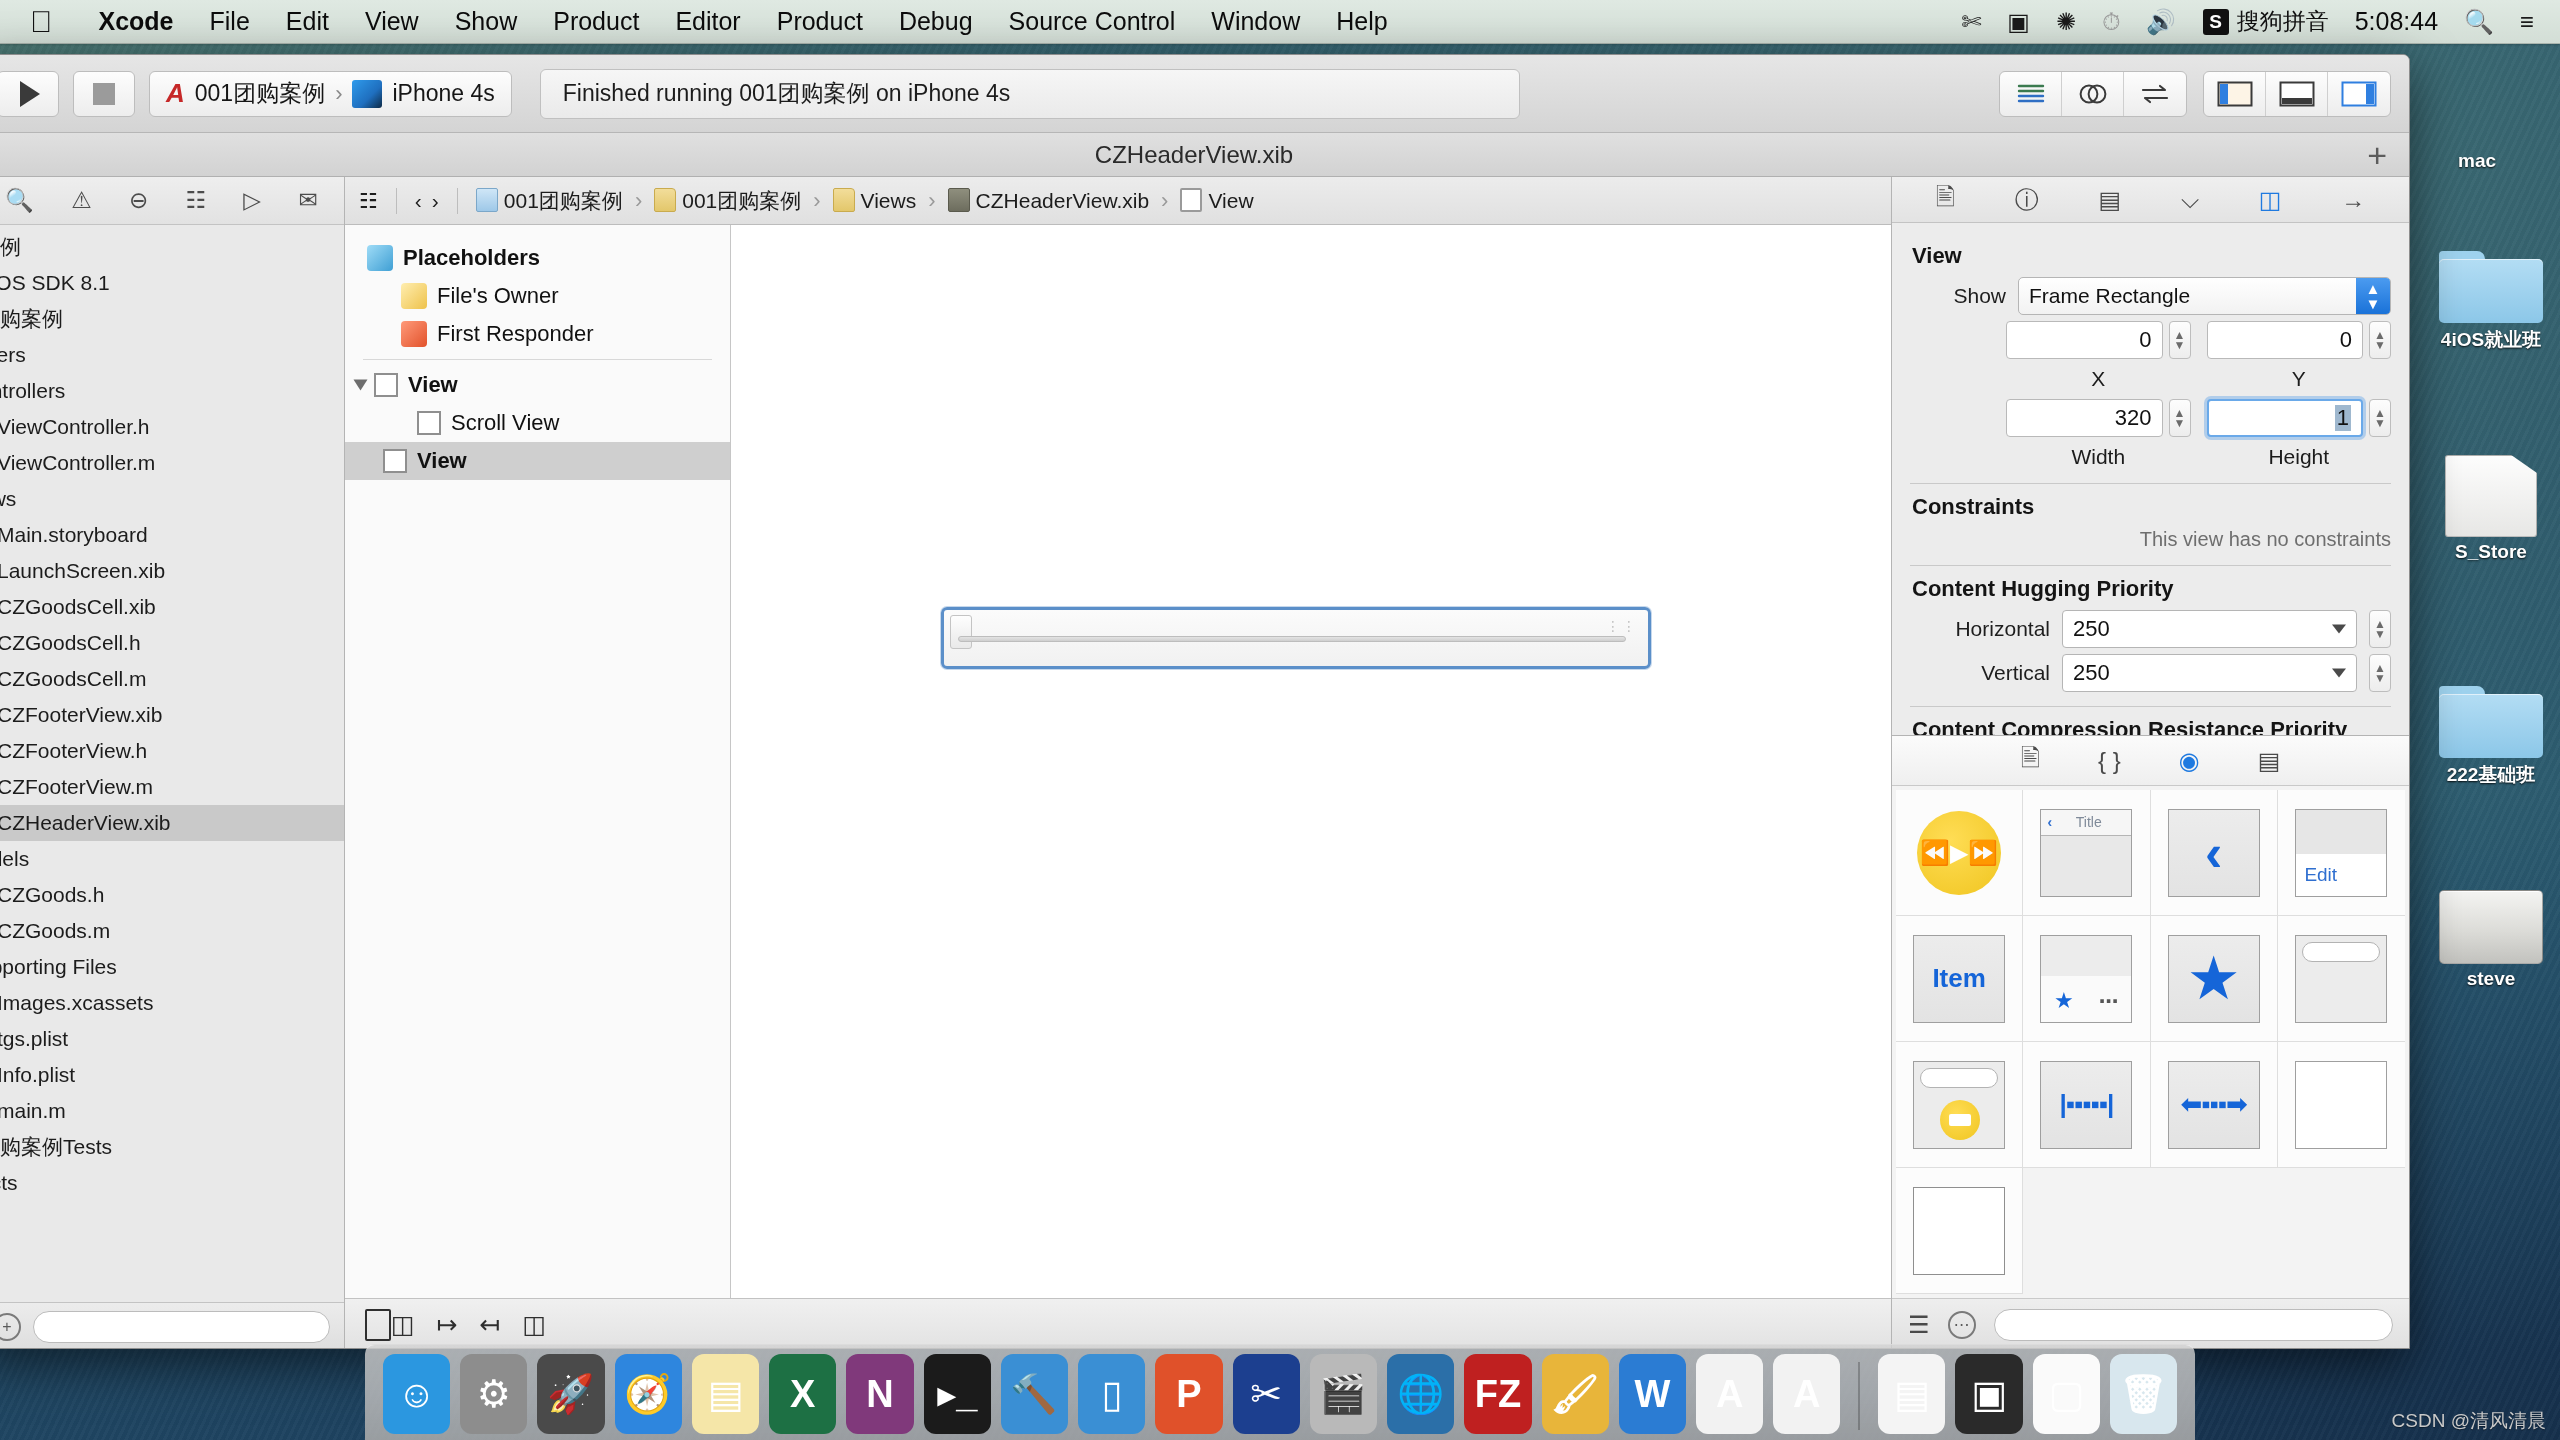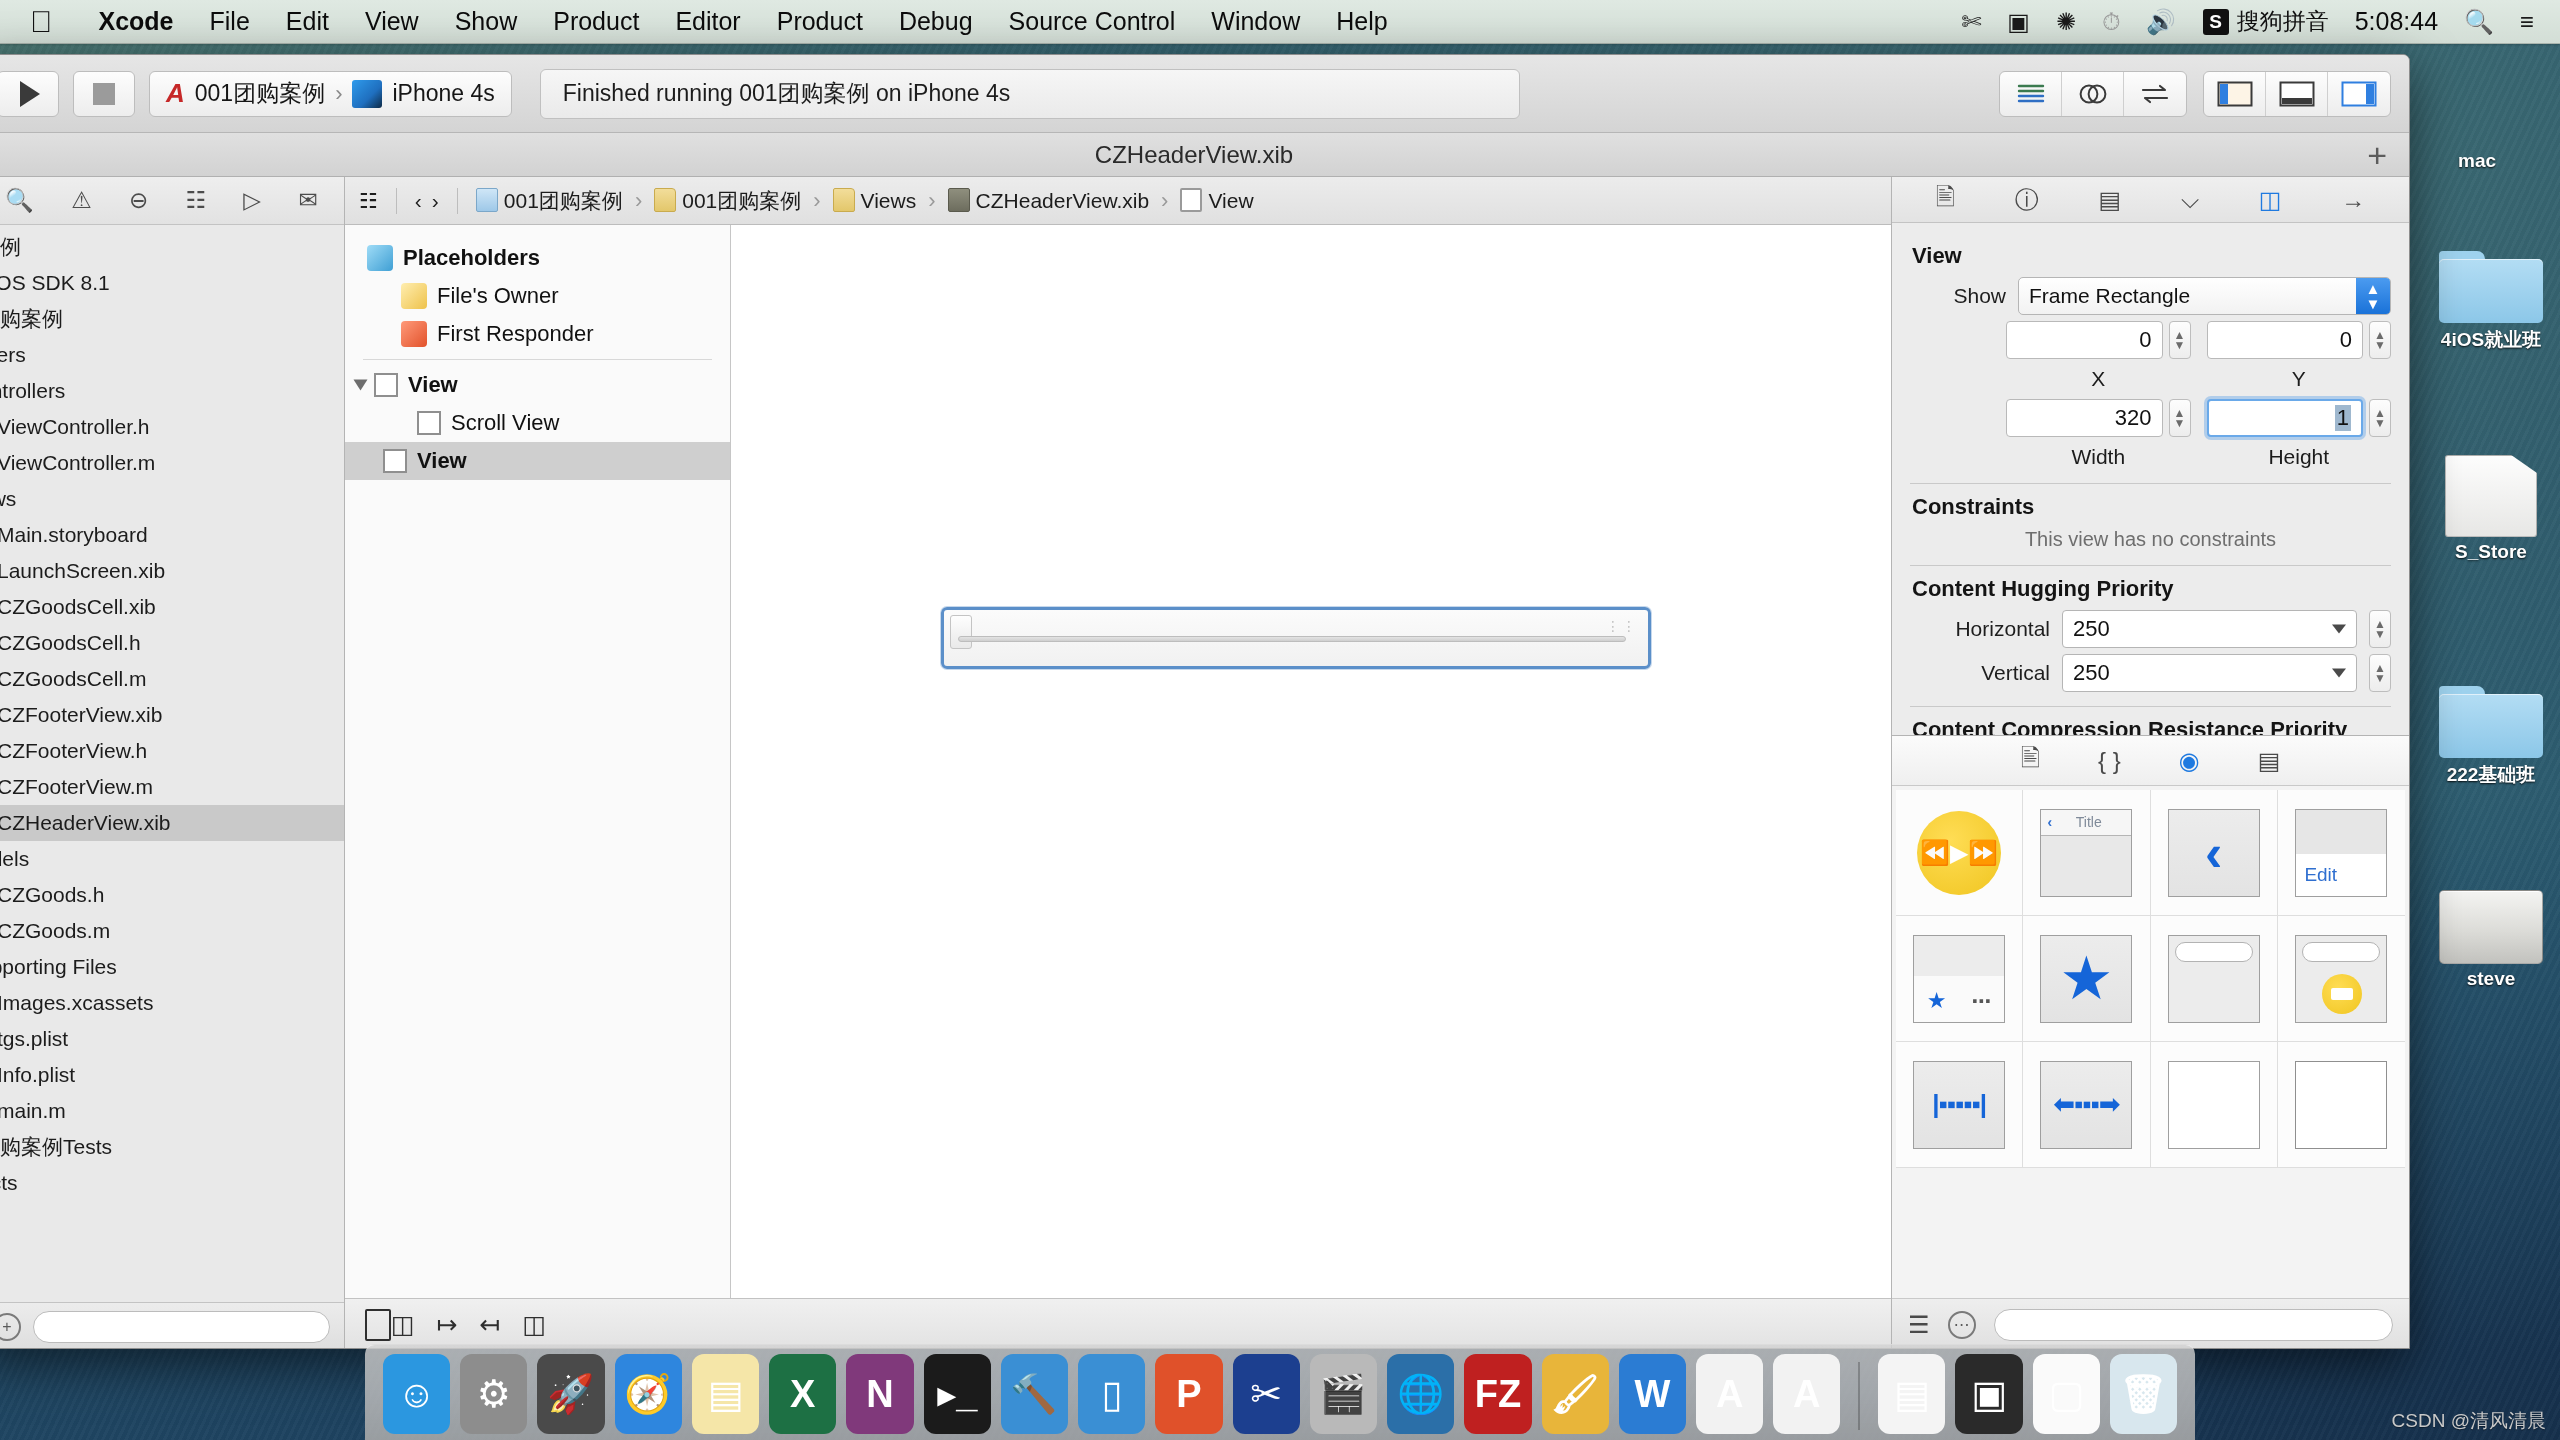--- a/index.html
+++ b/index.html
@@ -260,21 +260,21 @@
   .numfield .sel{ background:#9fb8cf; color:#111; padding:0 2px;}
   .stepper{
     width:22px;height:38px;border:1px solid #bdbdbd;border-radius:4px;
     background:linear-gradient(180deg,#fdfdfd,#ededed);
     display:flex;flex-direction:column;align-items:center;justify-content:center;
     font-size:12px;color:#6b6b6b;line-height:10px;
   }
   .fieldpair{ display:flex;gap:6px;align-items:center; }
   .caption{ text-align:center;font-size:21px;color:#1c1c1c;margin-top:2px;}
   .hr{ height:1px;background:#c9c9c9;margin:14px 0 10px;}
-  .note{ text-align:center;font-size:20px;color:#6e6e6e;margin:6px 0 2px;}
+  .note{ text-align:right;font-size:20px;color:#6e6e6e;margin:6px 0 2px;}
   .combo{
     flex:1;height:38px;background:#fff;border:1px solid #b5b5b5;border-radius:4px;
     display:flex;align-items:center;padding:0 10px;font-size:22px;color:#111;position:relative;
   }
   .combo .caret{ position:absolute;right:10px;top:50%;transform:translateY(-50%);
                  border-left:7px solid transparent;border-right:7px solid transparent;
                  border-top:9px solid #4a4a4a;}
 
   
   #library{ flex:1; border-top:1px solid #b4b4b4; background:#f3f3f3; display:flex; flex-direction:column;}
@@ -769,20 +769,25 @@
                 <b style="color:#1565d8;font-size:52px;line-height:1">‹</b>
               </span>
           </div>
           <div class="lib-cell">
             <span class="edit-thumb">
                 <span>Edit</span>
               </span>
           </div>
 
           <div class="lib-cell">
+            <span class="thumb">
+                <b class="item-thumb">Item</b>
+              </span>
+          </div>
+          <div class="lib-cell">
             <span class="toolbar-thumb">
               <span class="row">
                   <b style="color:#1565d8;font-size:22px">★</b>
                   <b style="color:#555;font-size:20px">⋯</b>
                 </span>
             </span>
           </div>
           <div class="lib-cell">
             <span class="thumb">
                 <b class="star-big">★</b>

